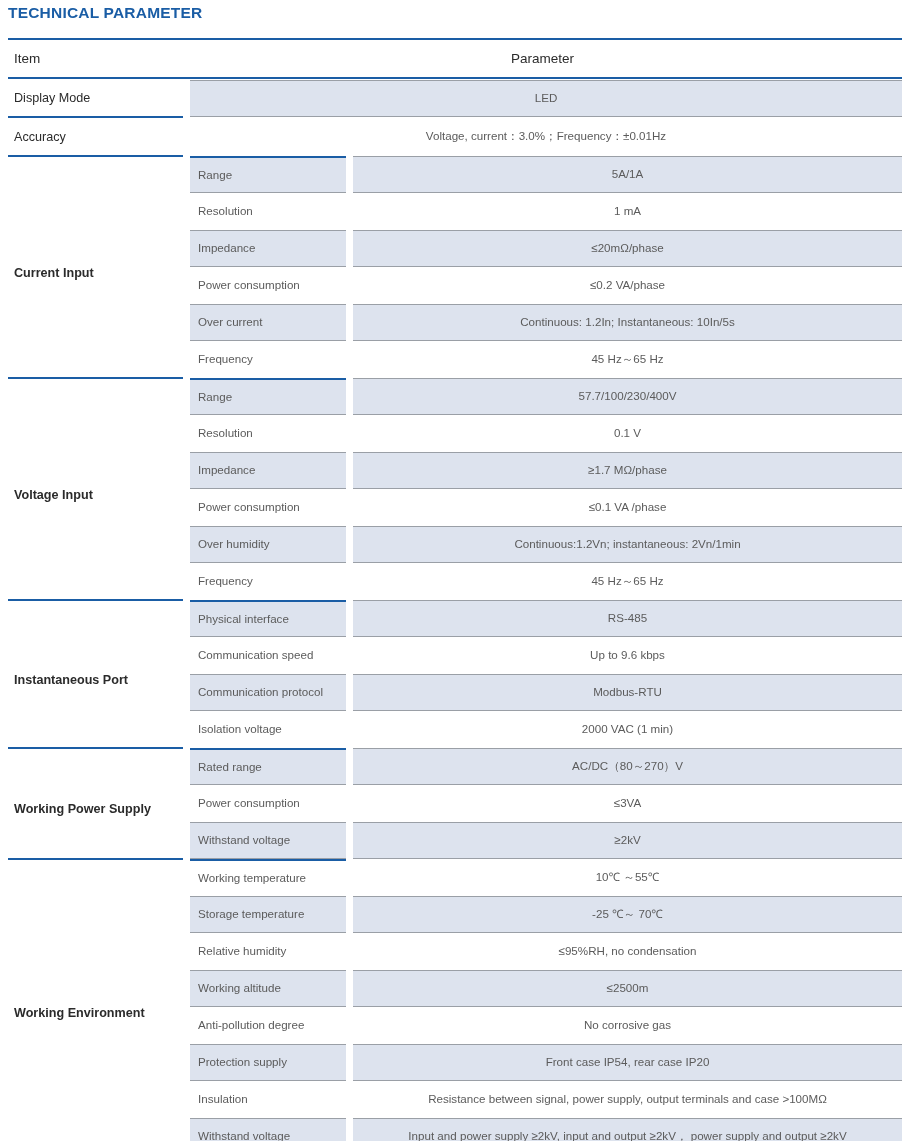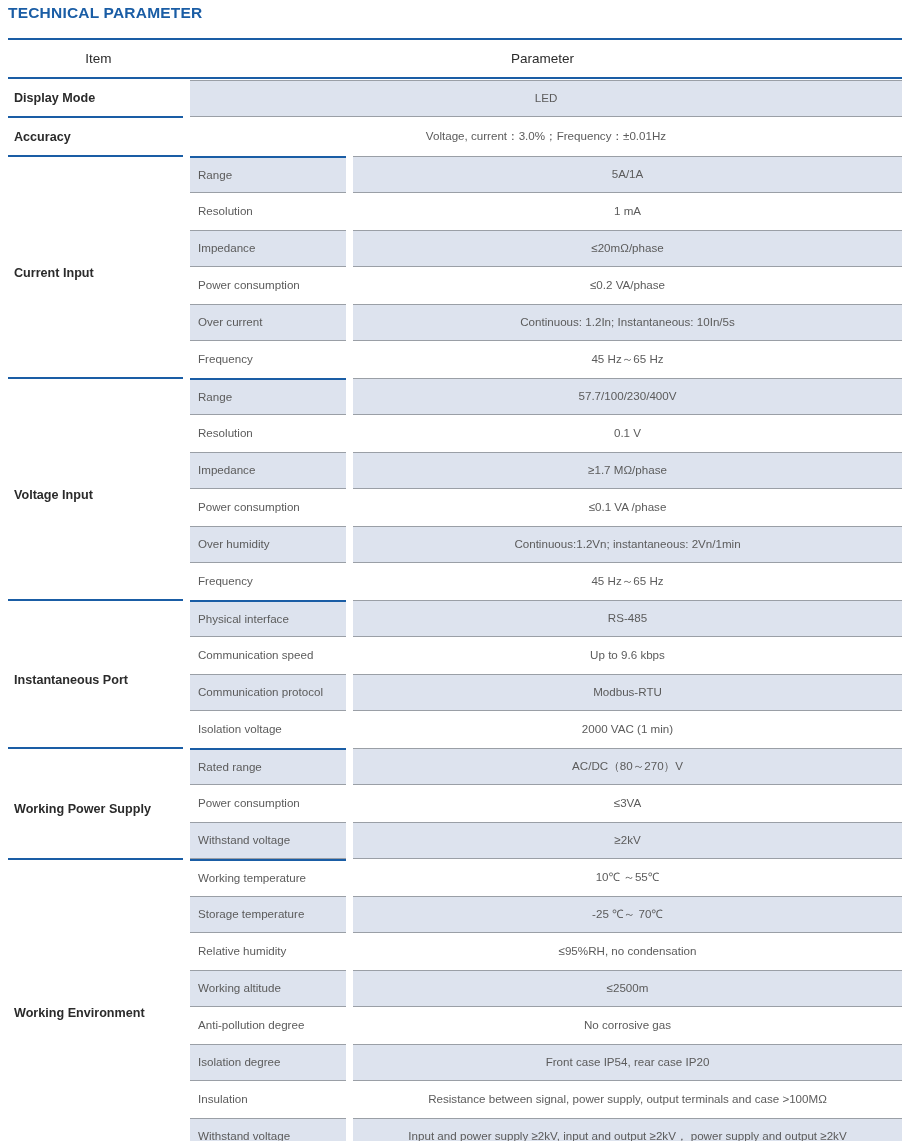--- a/index.html
+++ b/index.html
@@ -55,21 +55,21 @@
   
   .hdr td {
     height: 37px;
     font-size: 13.5px;
     color: #2b2b2b;
     border-top: 2.5px solid #1a5da5;
     border-bottom: 2.5px solid #1a5da5;
   }
   .hdr .h-item {
     padding-left: 6px;
-    text-align: center;
+    text-align: left;
   }
   .hdr .h-param {
     text-align: center;
     margin-top: 12px;
   }
 
   
   .cell {
     height: 37px;
     box-sizing: border-box;
@@ -121,21 +121,21 @@
     border-top: 2.2px solid #1a5da5;
     border-bottom: 0;
     background: #ffffff;
   }
   td.simple-label .lbl {
     height: 37px;
     display: flex;
     align-items: center;
     padding-left: 6px;
     font-size: 12.6px;
-    font-weight: bold;
+    font-weight: normal;
     color: #2b2b2b;
     white-space: nowrap;
   }
 
   
   .boxpad-l { padding-left: 7px !important; }
   .boxpad-r { padding-right: 7px !important; }
 </style>
 </head>
 <body>
@@ -373,21 +373,21 @@
         <tr>
           <td class="boxpad-l boxpad-r">
             <div class="cell left pl">Anti-pollution degree</div>
           </td>
           <td>
             <div class="cell center pl">No corrosive gas</div>
           </td>
         </tr>
         <tr>
           <td class="boxpad-l boxpad-r">
-            <div class="cell left sh">Isolation degree</div>
+            <div class="cell left sh">Protection supply</div>
           </td>
           <td>
             <div class="cell center sh">Front case IP54, rear case IP20</div>
           </td>
         </tr>
         <tr>
           <td class="boxpad-l boxpad-r">
             <div class="cell left pl">Insulation</div>
           </td>
           <td>

